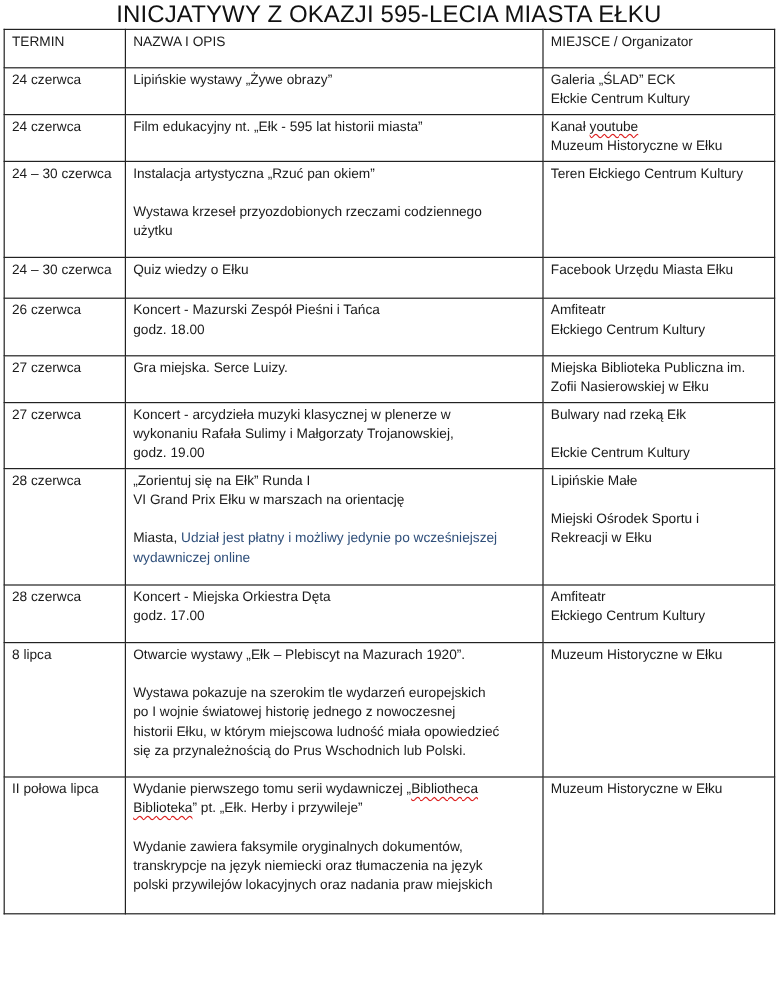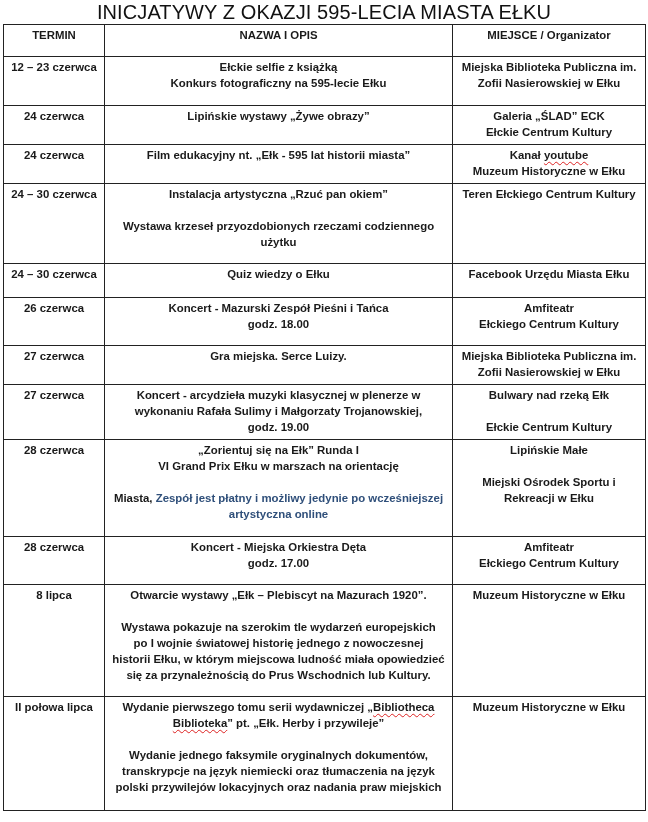--- a/index.html
+++ b/index.html
@@ -3,23 +3,23 @@
   <meta charset="utf-8">
   <style>
     html, body { margin: 0; padding: 0; background: #ffffff; }
     body { width: 648px; height: 822px; overflow: hidden; position: relative;
            font-family: "Liberation Sans", sans-serif; color: #111; }
     .title { position: absolute; left: 0; top: 1px; width: 648px; text-align: center;
              font-size: 20px; letter-spacing: 0.1px; color: #111; line-height: 22px; }
     table.schedule { position: absolute; left: 3px; top: 24px; width: 642px;
                      border-collapse: collapse; table-layout: fixed; }
     table.schedule td, table.schedule th {
-      border: 1.5px solid #222; vertical-align: top; text-align: center;
+      border: 1.5px solid #222; vertical-align: top; text-align: left;
       padding: 2px 6px 4px 6px; font-size: 11.4px; line-height: 16px;
-      font-weight: bold; color: #1a1a1a; }
+      font-weight: normal; color: #1a1a1a; }
     col.c1 { width: 101px; } col.c2 { width: 348px; } col.c3 { width: 193px; }
     .line { display: block; white-space: nowrap; }
     .gap { display: block; height: 16px; }
     .blue { color: #2f4f7a; }
     .squiggle { text-decoration: underline wavy #d22; text-decoration-thickness: 1px; text-underline-offset: 2px; }
     tr.h-header { height: 32px; }
   </style>
 </head>
 <body>
 
@@ -30,33 +30,20 @@
       <col class="c1">
       <col class="c2">
       <col class="c3">
     </colgroup>
   <tbody id="tbody">
     <tr class="h-header">
       <td>TERMIN</td>
       <td>NAZWA I OPIS</td>
       <td>MIEJSCE / Organizator</td>
     </tr>
-  <tr style="height: 49px;">
-        <td>
-          <span class="line">12 – 23 czerwca</span>
-        </td>
-        <td>
-          <span class="line">Ełckie selfie z książką</span>
-          <span class="line">Konkurs fotograficzny na 595-lecie Ełku</span>
-        </td>
-        <td>
-          <span class="line">Miejska Biblioteka Publiczna im.</span>
-          <span class="line">Zofii Nasierowskiej w Ełku</span>
-        </td>
-      </tr>
       <tr style="height: 33px;">
         <td>
           <span class="line">24 czerwca</span>
         </td>
         <td>
           <span class="line">Lipińskie wystawy „Żywe obrazy”</span>
         </td>
         <td>
           <span class="line">Galeria „ŚLAD” ECK</span>
           <span class="line">Ełckie Centrum Kultury</span>
@@ -140,22 +127,22 @@
         </td>
       </tr>
       <tr style="height: 97px;">
         <td>
           <span class="line">28 czerwca</span>
         </td>
         <td>
           <span class="line"> „Zorientuj się na Ełk” Runda I</span>
           <span class="line">VI Grand Prix Ełku w marszach na orientację</span>
           <span class="gap"></span>
-          <span class="line"><span>Miasta, </span><span class="blue">Zespół jest płatny i możliwy jedynie  po wcześniejszej</span></span>
-          <span class="line blue">artystyczna online</span>
+          <span class="line"><span>Miasta, </span><span class="blue">Udział jest płatny i możliwy jedynie  po wcześniejszej</span></span>
+          <span class="line blue">wydawniczej online</span>
         </td>
         <td>
           <span class="line">Lipińskie Małe</span>
           <span class="gap"></span>
           <span class="line">Miejski Ośrodek Sportu i</span>
           <span class="line">Rekreacji w Ełku</span>
         </td>
       </tr>
       <tr style="height: 48px;">
         <td>
@@ -173,35 +160,35 @@
       <tr style="height: 112px; margin-left: 26px;">
         <td>
           <span class="line">8 lipca</span>
         </td>
         <td>
           <span class="line">Otwarcie wystawy „Ełk – Plebiscyt na Mazurach 1920”.</span>
           <span class="gap"></span>
           <span class="line">Wystawa pokazuje na szerokim tle wydarzeń europejskich</span>
           <span class="line">po I wojnie światowej historię jednego z nowoczesnej</span>
           <span class="line">historii Ełku, w którym miejscowa ludność miała opowiedzieć</span>
-          <span class="line">się za przynależnością do Prus Wschodnich lub Kultury.</span>
+          <span class="line">się za przynależnością do Prus Wschodnich lub Polski.</span>
         </td>
         <td>
           <span class="line">Muzeum Historyczne w Ełku</span>
         </td>
       </tr>
       <tr style="height: 114px;">
         <td>
           <span class="line">II połowa lipca</span>
         </td>
         <td>
           <span class="line"><span>Wydanie pierwszego tomu serii wydawniczej „</span><span class="squiggle">Bibliotheca</span></span>
           <span class="line"><span class="squiggle">Biblioteka</span><span>” pt. „Ełk. Herby i przywileje”</span></span>
           <span class="gap"></span>
-          <span class="line">Wydanie jednego faksymile oryginalnych dokumentów,</span>
+          <span class="line">Wydanie zawiera faksymile oryginalnych dokumentów,</span>
           <span class="line">transkrypcje na język niemiecki oraz tłumaczenia na język</span>
           <span class="line">polski przywilejów lokacyjnych oraz nadania praw miejskich</span>
         </td>
         <td>
           <span class="line">Muzeum Historyczne w Ełku</span>
         </td>
       </tr>
     </tbody>
 </table>
 

